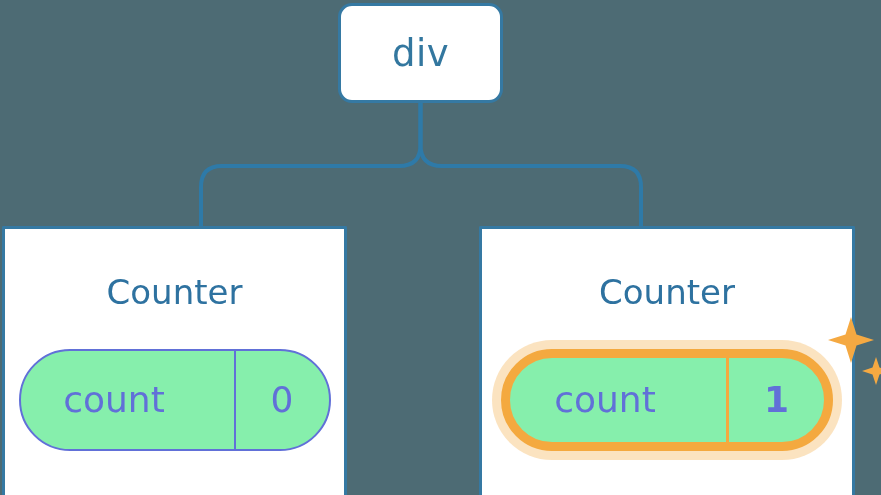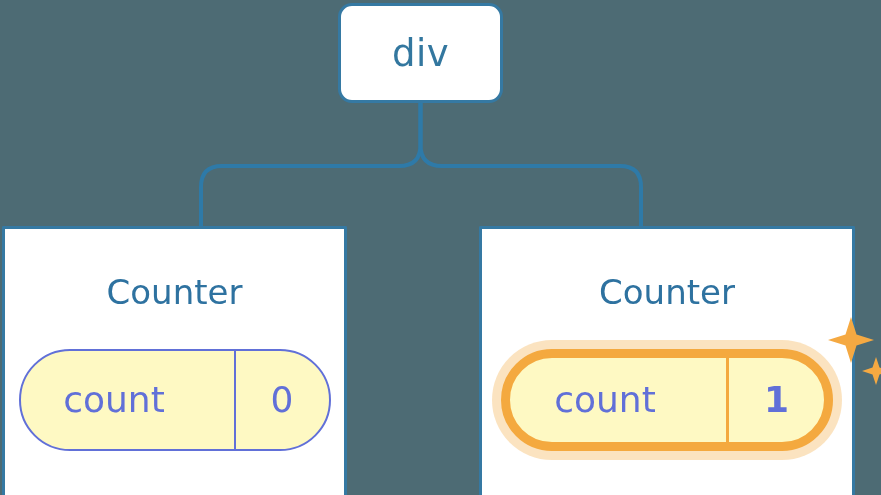--- a/index.html
+++ b/index.html
@@ -90,21 +90,21 @@
     transform: translateX(-50%);
   }
   .pill {
     position: relative;
     display: flex;
     align-items: stretch;
     height: 102px;
     border: 2px solid #6170d8;
     border-radius: 51px;
     box-sizing: border-box;
-    background: #fef9c3;
+    background: #86efac;
     gap: 40px;
   }
   .pill-key,
   .pill-val {
     display: flex;
     align-items: center;
     justify-content: center;
     box-sizing: border-box;
     color: #6170d8;
     font-size: 36px;

